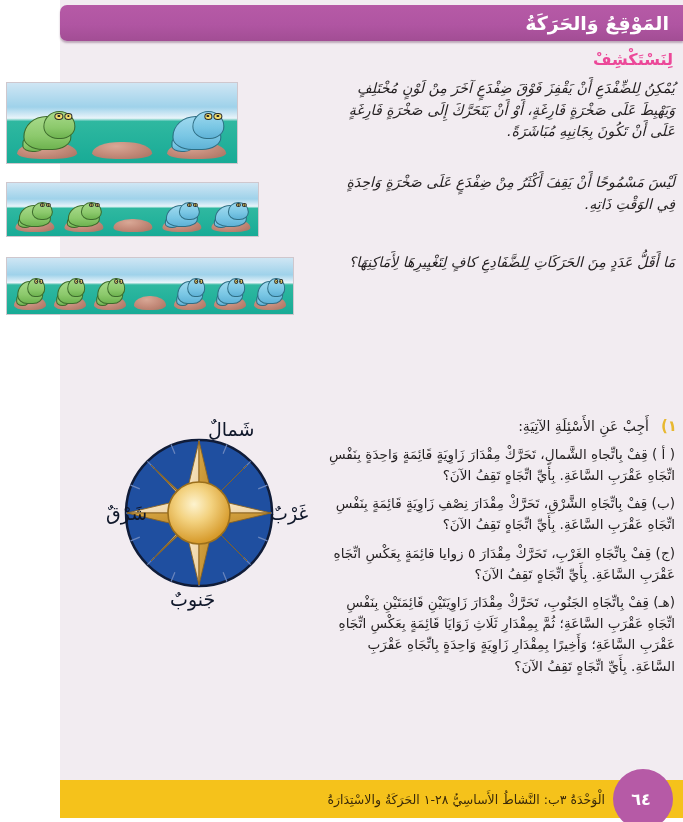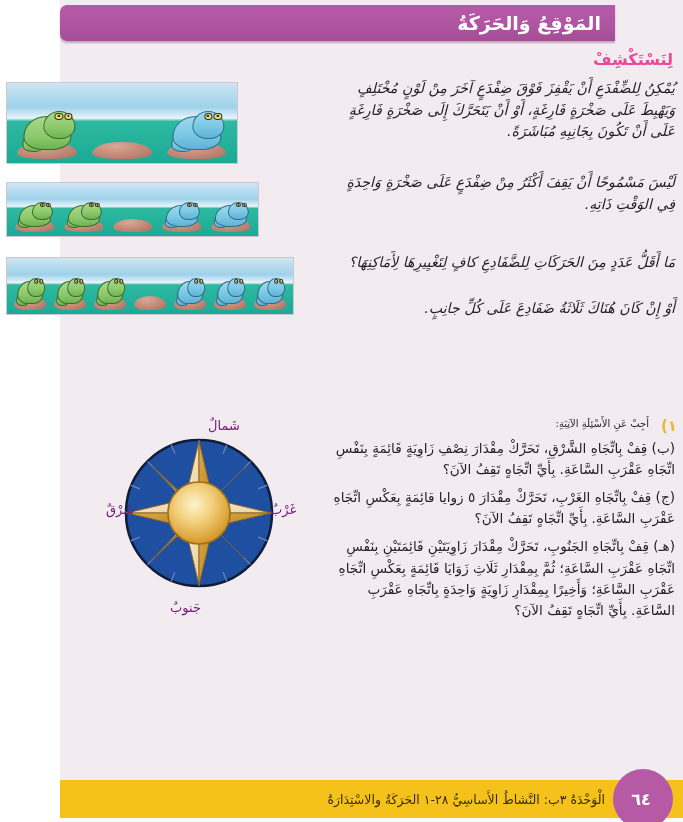--- a/index.html
+++ b/index.html
@@ -30,21 +30,21 @@
     width: 623px;
     height: 790px;
     background: #f2ecf1;
   }
 
   
   #header-bar {
     position: absolute;
     left: 60px;
     top: 5px;
-    width: 555px;
+    width: 623px;
     height: 36px;
     background: linear-gradient(to bottom, #b65aa6 0%, #b055a2 55%, #a24d94 100%);
     border-radius: 7px 0 0 7px;
     box-shadow: 0 2px 2px rgba(90,40,80,0.35);
     display: flex;
     align-items: center;
     justify-content: flex-start;
     box-sizing: border-box;
     padding-right: 14px;
   }
@@ -194,42 +194,42 @@
   #questions {
     position: absolute;
     right: 8px;
     top: 416px;
     width: 350px;
     text-align: right;
     color: #231f20;
     font-size: 13.6px;
     line-height: 1.56;
   }
-  .q-lead { margin: 0 26px 6px 0; font-size: 10px; }
+  .q-lead { margin: 0 26px 6px 0; font-size: 14px; }
   .q-item { margin: 0 0 7px 0; }
 
   
   #compass-wrap {
     position: absolute;
     left: 104px;
     top: 418px;
     width: 190px;
     height: 190px;
   }
   #compass-svg { display: block; }
   .compass-label {
     position: absolute;
-    font-size: 13px;
-    color: #701a75;
+    font-size: 19px;
+    color: #0f172a;
     white-space: nowrap;
   }
   #label-north { left: 104px; top: 0px; }
   #label-east  { left: 2px;  top: 84px; text-align: right; }
   #label-west  { left: 166px; top: 84px; }
-  #label-south { left: 66px;  top: 182px; }
+  #label-south { left: 66px;  top: 170px; }
 
   
   #footer-bar {
     position: absolute;
     left: 60px;
     top: 780px;
     width: 623px;
     height: 38px;
     background: #f5c21b;
     display: flex;
@@ -434,21 +434,20 @@
   <div class="text-col" style="top:78px;">
     <p class="para">يُمْكِنُ لِلضِّفْدَعِ أَنْ يَقْفِزَ فَوْقَ ضِفْدَعٍ آخَرَ مِنْ لَوْنٍ مُخْتَلِفٍ وَيَهْبِطَ عَلَى صَخْرَةٍ فَارِغَةٍ، أَوْ أَنْ يَتَحَرَّكَ إِلَى صَخْرَةٍ فَارِغَةٍ عَلَى أَنْ تَكُونَ بِجَانِبِهِ مُبَاشَرَةً.</p>
   </div>
   <div class="text-col" style="top:172px;">
     <p class="para">لَيْسَ مَسْمُوحًا أَنْ يَقِفَ أَكْثَرُ مِنْ ضِفْدَعٍ عَلَى صَخْرَةٍ وَاحِدَةٍ فِي الوَقْتِ ذَاتِهِ.</p>
   </div>
   <div class="text-col" style="top:252px;">
     <p class="para">مَا أَقَلُّ عَدَدٍ مِنَ الحَرَكَاتِ لِلضَّفَادِعِ كافٍ لِتَغْيِيرِهَا لِأَمَاكِنِهَا؟</p>
   </div>
   <div class="text-col" style="top:298px;">
-    <p class="para">أَوْ إِنْ كَانَ هُنَاكَ ثَلَاثَةُ ضَفَادِعَ عَلَى كُلِّ جانِبٍ.</p>
   </div>
 
   <div id="compass-wrap">
     <svg id="compass-svg" width="190" height="190" viewBox="0 0 190 190">
       <defs>
         <radialGradient id="sunGrad" cx="42%" cy="36%" r="62%">
           <stop offset="0%" stop-color="#fdf3cf"></stop>
           <stop offset="45%" stop-color="#f3d280"></stop>
           <stop offset="100%" stop-color="#d79b2c"></stop>
         </radialGradient>
@@ -519,20 +518,21 @@
     </svg>
     <div class="compass-label" id="label-north">شَمالٌ</div>
     <div class="compass-label" id="label-east">شَرْقٌ</div>
     <div class="compass-label" id="label-west">غَرْبٌ</div>
     <div class="compass-label" id="label-south">جَنوبٌ</div>
   </div>
 
   <div id="question-number">١)</div>
   <div id="questions">
     <p class="q-lead">أَجِبْ عَنِ الأَسْئِلَةِ الآتِيَةِ:</p>
+    <p class="q-item">( أ ) قِفْ بِاتِّجاهِ الشَّمالِ، تَحَرَّكْ مِقْدَارَ زَاوِيَةٍ قَائِمَةٍ وَاحِدَةٍ بِنَفْسِ اتِّجَاهِ عَقْرَبِ السَّاعَةِ. بِأَيِّ اتِّجَاهٍ تَقِفُ الآنَ؟</p>
     <p class="q-item">(ب) قِفْ بِاتِّجَاهِ الشَّرْقِ، تَحَرَّكْ مِقْدَارَ نِصْفِ زَاوِيَةٍ قَائِمَةٍ بِنَفْسِ اتِّجَاهِ عَقْرَبِ السَّاعَةِ. بِأَيِّ اتِّجَاهٍ تَقِفُ الآنَ؟</p>
     <p class="q-item">(ج) قِفْ بِاتِّجَاهِ الغَرْبِ، تَحَرَّكْ مِقْدَارَ ٥ زوايا قائِمَةٍ بِعَكْسِ اتِّجَاهِ عَقْرَبِ السَّاعَةِ. بِأَيِّ اتِّجَاهٍ تَقِفُ الآنَ؟</p>
     <p class="q-item">(هـ) قِفْ بِاتِّجَاهِ الجَنُوبِ، تَحَرَّكْ مِقْدَارَ زَاوِيَتَيْنِ قَائِمَتَيْنِ بِنَفْسِ اتِّجَاهِ عَقْرَبِ السَّاعَةِ؛ ثُمَّ بِمِقْدَارِ ثَلَاثِ زَوَايَا قَائِمَةٍ بِعَكْسِ اتِّجَاهِ عَقْرَبِ السَّاعَةِ؛ وَأَخِيرًا بِمِقْدَارِ زَاوِيَةٍ وَاحِدَةٍ بِاتِّجَاهِ عَقْرَبِ السَّاعَةِ. بِأَيِّ اتِّجَاهٍ تَقِفُ الآنَ؟</p>
   </div>
 
   <div id="footer-bar">
     <div id="footer-text">الْوَحْدَةُ ٣ب: النَّشاطُ الأَساسِيُّ ٢٨-١ الحَرَكَةُ والاسْتِدَارَةُ</div>
   </div>
   <div id="page-number-badge">٦٤</div>
 

